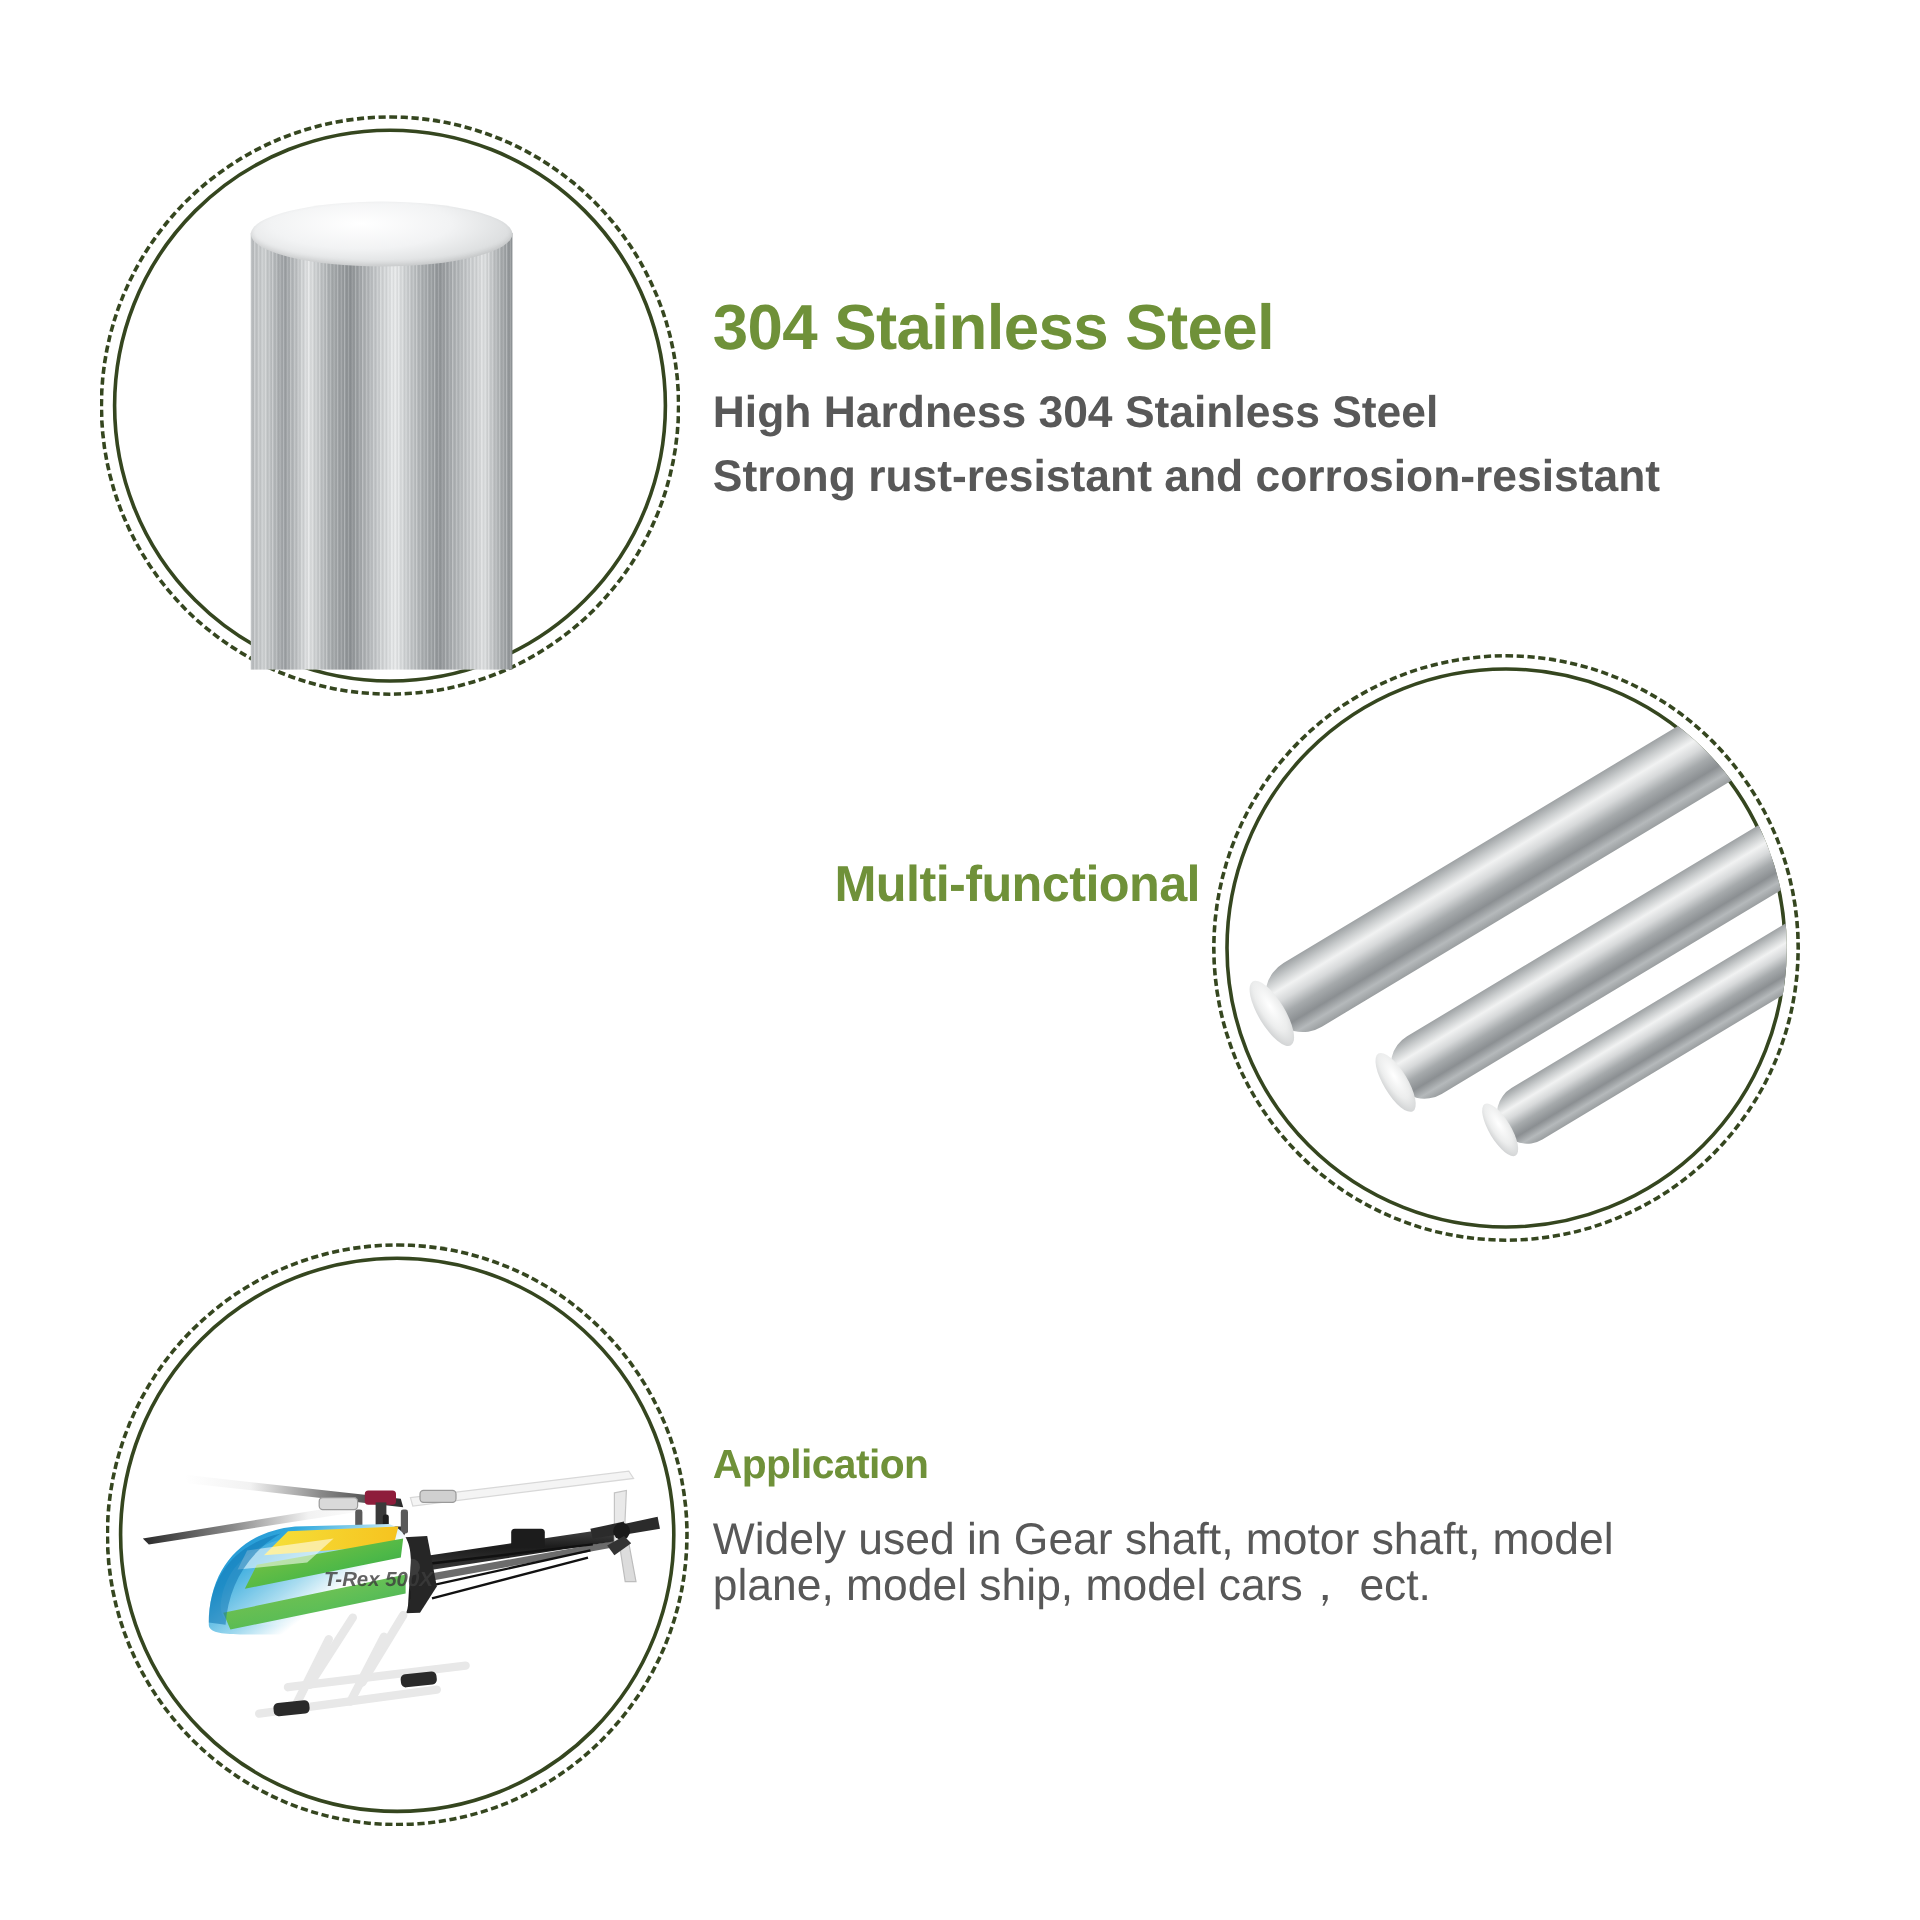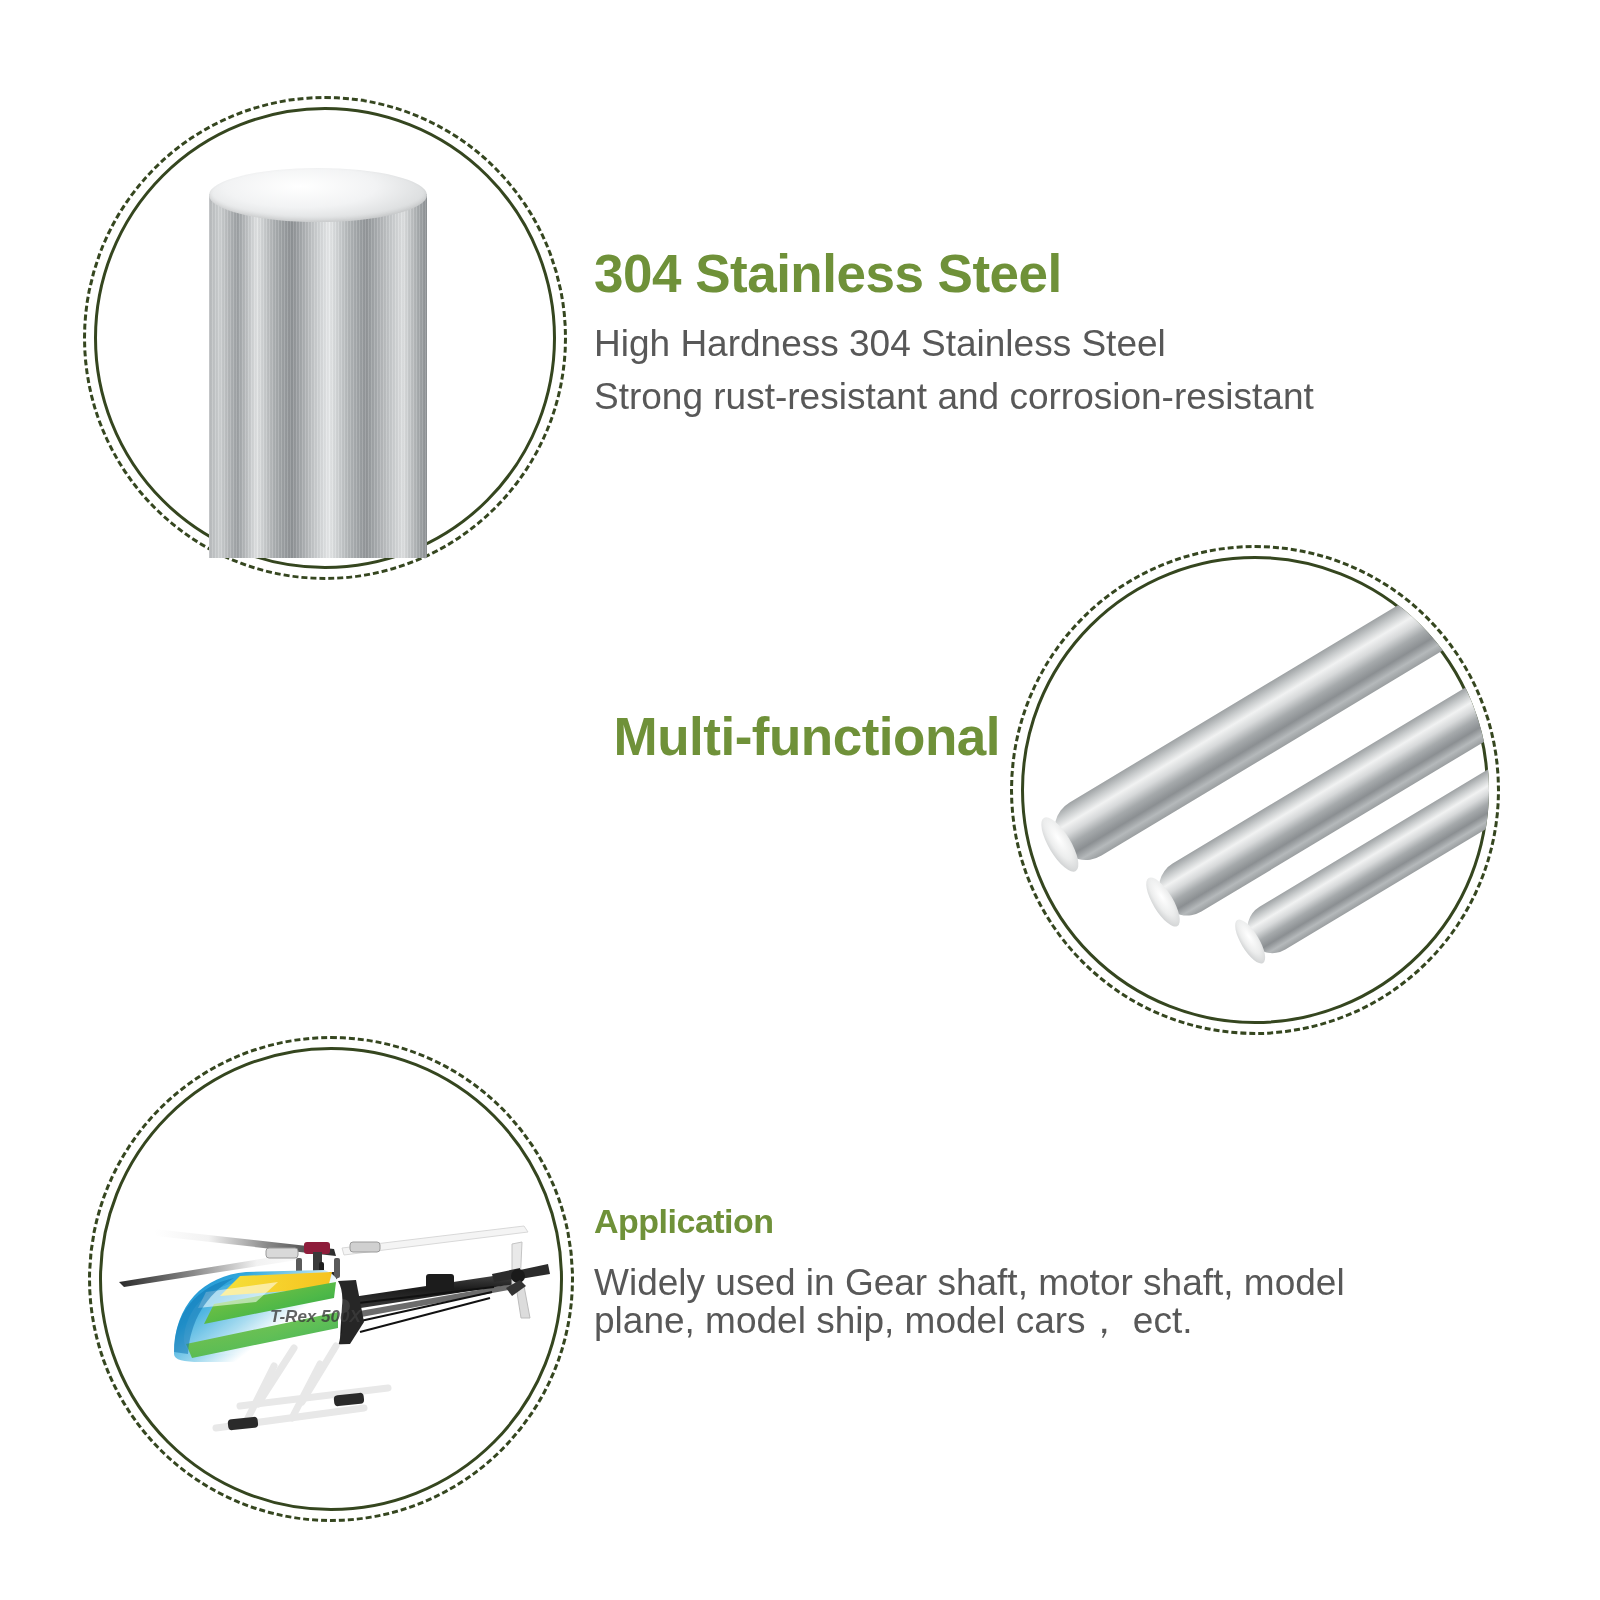--- a/index.html
+++ b/index.html
@@ -160,30 +160,30 @@
     white-space: pre-line;
   }
 
   #block-steel {
     position: absolute;
     left: 594px;
     top: 243px;
     width: 830px;
   }
   #block-steel .feature-title { font-size: 53px; line-height: 62px; }
-  #block-steel .feature-body  { font-size: 37px; line-height: 53px; margin-top: 12px; }
+  #block-steel .feature-body  { font-size: 37px; line-height: 53px; margin-top: 12px; font-weight: bold; }
 
   #block-multi {
     position: absolute;
     left: 150px;
     top: 706px;
     width: 850px;
     text-align: center;
   }
-  #block-multi .feature-title { font-size: 53px; line-height: 62px; text-align: right; }
+  #block-multi .feature-title { font-size: 42px; line-height: 62px; text-align: right; }
   #block-multi .feature-body  { font-size: 37px; line-height: 53px; margin-top: 14px; }
 
   #block-app {
     position: absolute;
     left: 594px;
     top: 1190px;
     width: 860px;
   }
   #block-app .feature-title { font-size: 34px; line-height: 62px; }
   #block-app .feature-body  { font-size: 37px; line-height: 38px; margin-top: 12px; }

